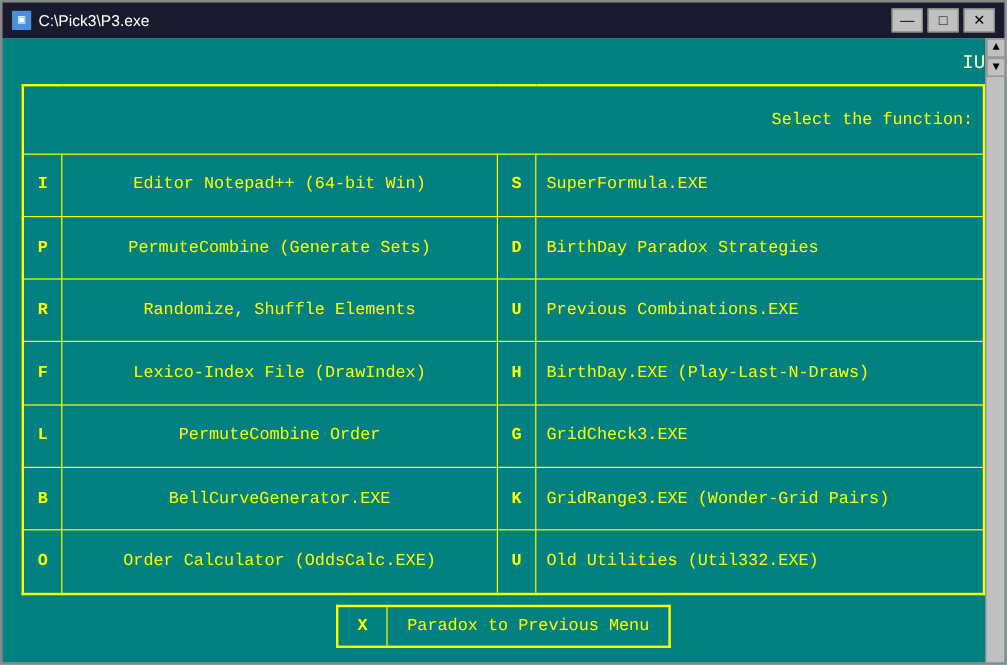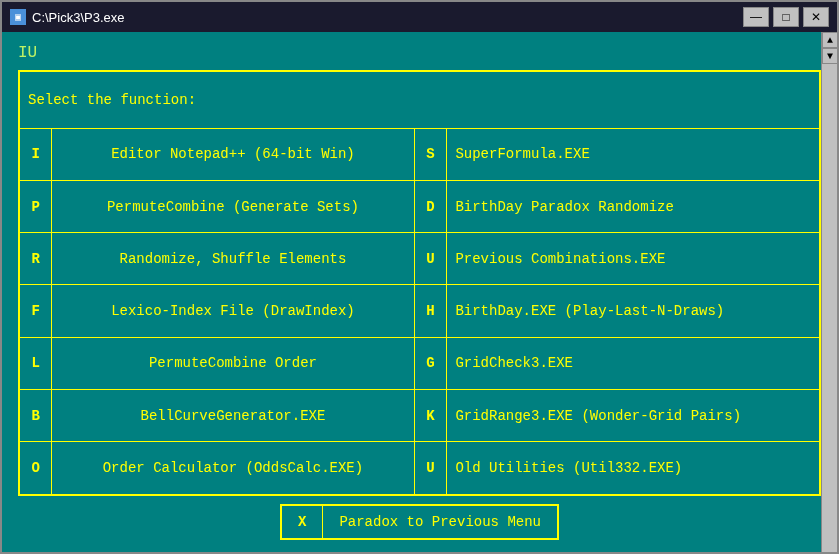--- a/index.html
+++ b/index.html
@@ -78,22 +78,22 @@
     .content-area {
       background: #008080;
       flex: 1;
       padding: 12px 16px;
       display: flex;
       flex-direction: column;
       position: relative;
     }
 
     .menu-title {
-      color: #bef264;
-      text-align: left;
+      color: #fef9c3;
+      text-align: right;
       font-size: 16px;
       margin-bottom: 8px;
       font-family: 'Courier New', Courier, monospace;
     }
 
     .menu-description {
       color: yellow;
       font-size: 14px;
       margin-bottom: 12px;
       font-family: 'Courier New', Courier, monospace;
@@ -109,21 +109,21 @@
     .main-table td {
       border: 1px solid yellow;
       color: yellow;
       font-family: 'Courier New', Courier, monospace;
       font-size: 14px;
       padding: 5px 8px;
       white-space: nowrap;
     }
 
     .header-row td {
-      text-align: left;
+      text-align: right;
       padding: 6px 8px;
     }
 
     .key-cell {
       width: 30px;
       text-align: center;
       font-weight: bold;
     }
 
     .desc-cell {
@@ -216,21 +216,21 @@
       <tr>
         <td class="key-cell">I</td>
         <td class="desc-cell">Editor Notepad++ (64-bit Win)</td>
         <td class="key-cell2">S</td>
         <td class="desc-cell2">SuperFormula.EXE</td>
       </tr>
       <tr>
         <td class="key-cell">P</td>
         <td class="desc-cell">PermuteCombine (Generate Sets)</td>
         <td class="key-cell2">D</td>
-        <td class="desc-cell2">BirthDay Paradox Randomize</td>
+        <td class="desc-cell2">BirthDay Paradox Strategies</td>
       </tr>
       <tr>
         <td class="key-cell">R</td>
         <td class="desc-cell">Randomize, Shuffle Elements</td>
         <td class="key-cell2">U</td>
         <td class="desc-cell2">Previous Combinations.EXE</td>
       </tr>
       <tr>
         <td class="key-cell">F</td>
         <td class="desc-cell">Lexico-Index File (DrawIndex)</td>

